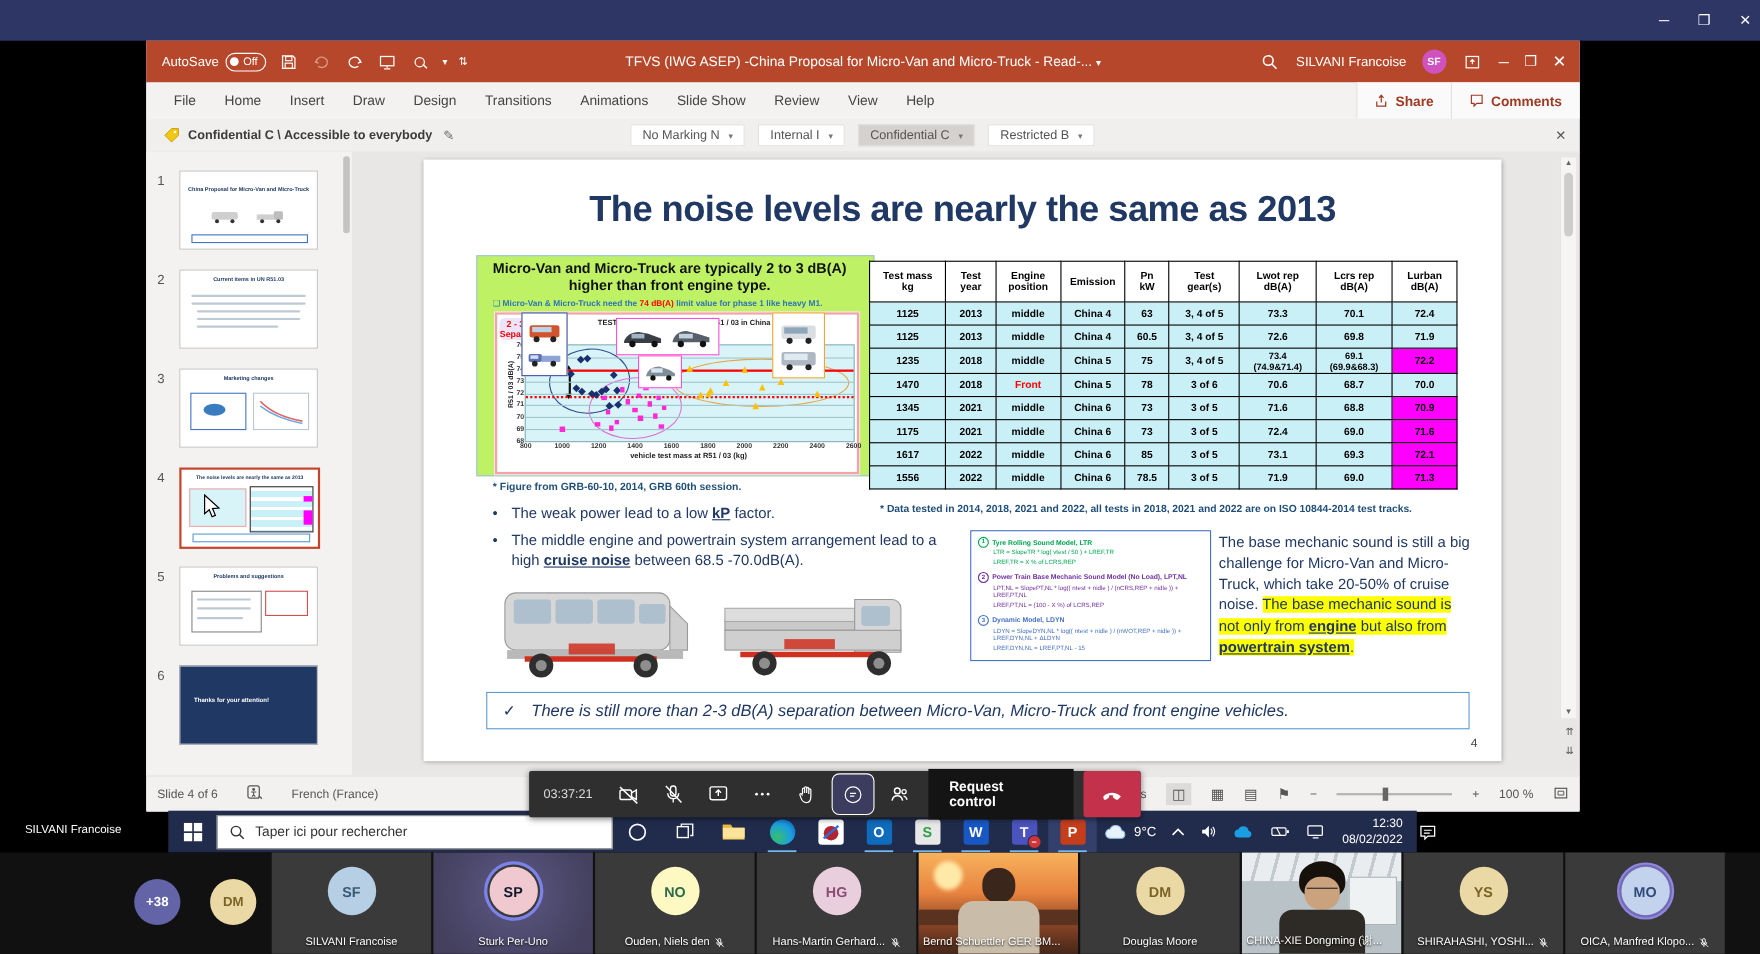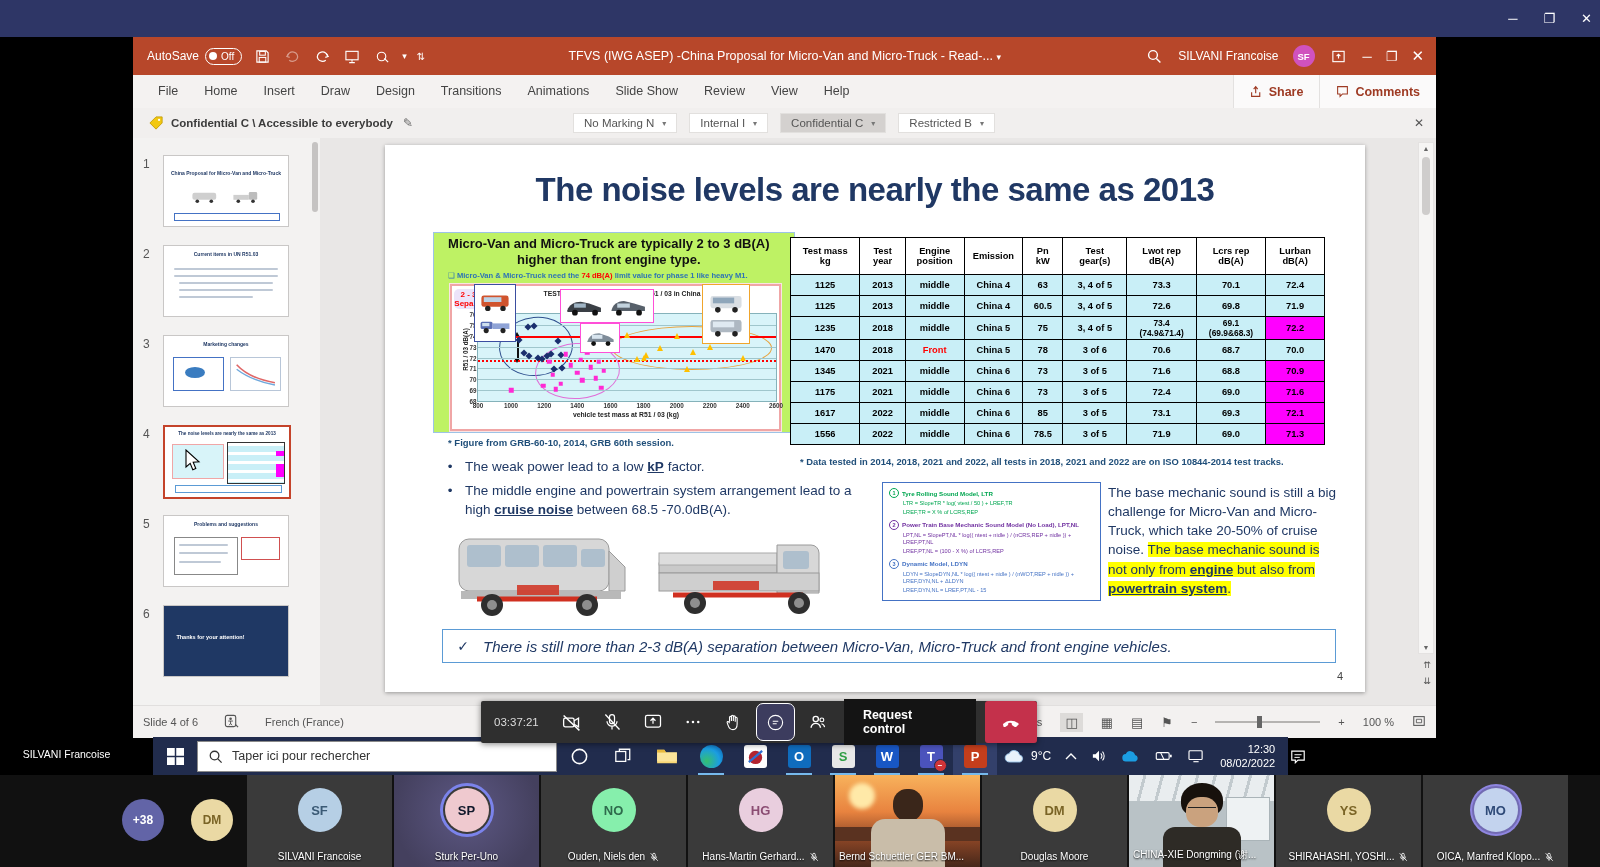--- a/index.html
+++ b/index.html
@@ -940,21 +940,21 @@
         <span>SILVANI Francoise</span>
       </div>
     </div>
     <div class="ptile purplebg" style="left: 394px;">
       <div class="av ring-blue" style="background: rgb(239, 201, 207); color: #0f172a;">SP</div>
       <div class="pname">
         <span>Sturk Per-Uno</span>
       </div>
     </div>
     <div class="ptile" style="left: 541px;">
-      <div class="av" style="background: #86efac; color: rgb(46, 107, 76);">NO</div>
+      <div class="av" style="background: #fef9c3; color: rgb(46, 107, 76);">NO</div>
       <div class="pname">
         <span>Ouden, Niels den</span>
         <svg class="micoff" width="10" height="10" viewBox="0 0 24 24">
           <rect x="9" y="3" width="6" height="11" rx="3" fill="none" stroke="#fff" stroke-width="2"></rect>
           <path d="M6 11a6 6 0 0 0 12 0M12 17v4" fill="none" stroke="#fff" stroke-width="2"></path>
           <path d="M4 3l17 18" stroke="#fff" stroke-width="2"></path>
         </svg>
       </div>
     </div>
     <div class="ptile" style="left: 688px;">

